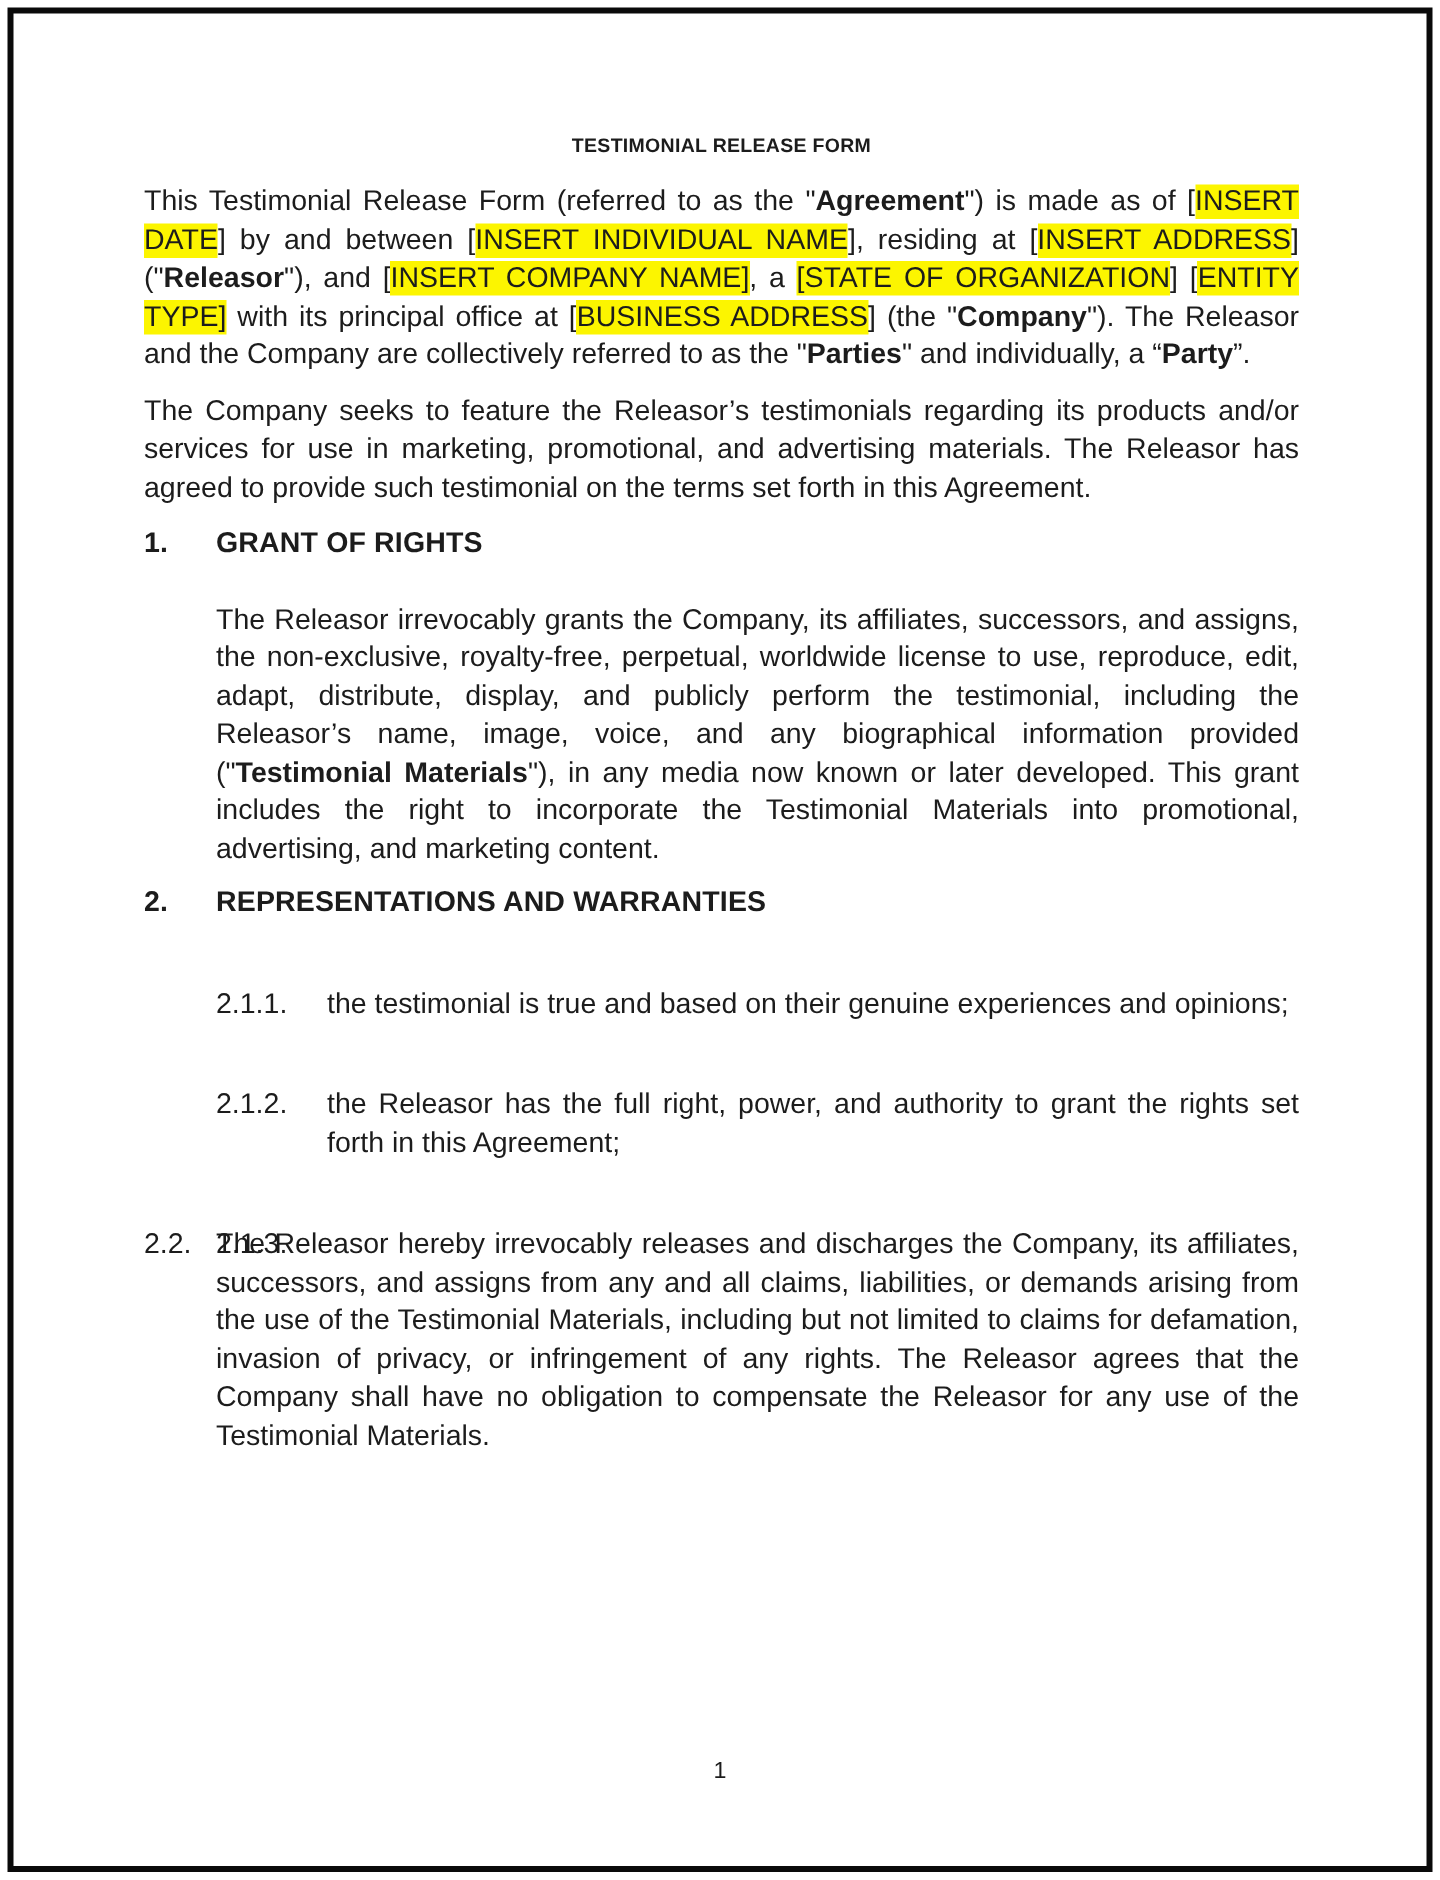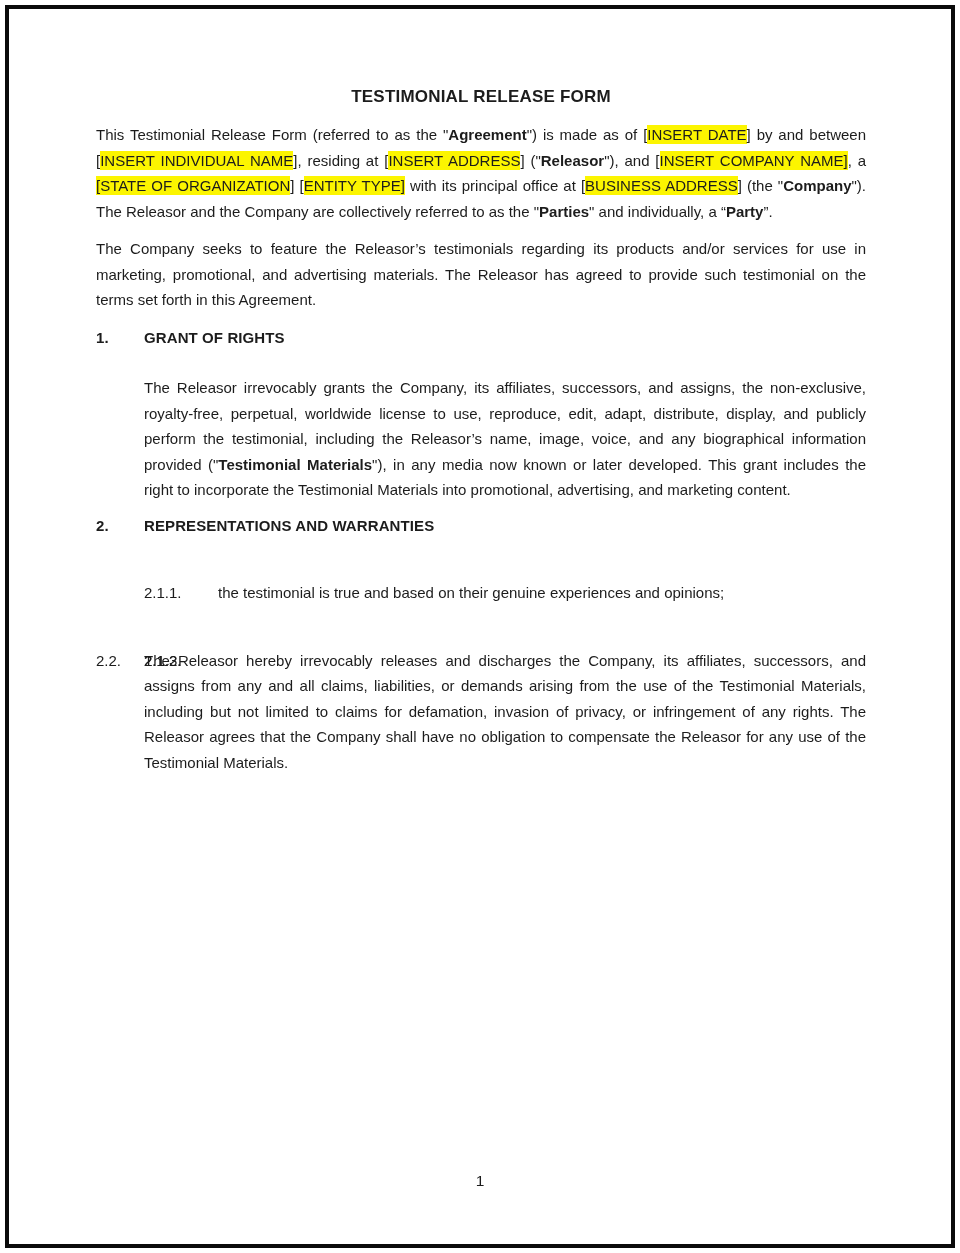--- a/index.html
+++ b/index.html
@@ -18,29 +18,29 @@
     border: 4px solid #0a0a0a;
     pointer-events: none;
   }
   .content {
     position: absolute;
     left: 96px;
     top: 84px;
     width: 770px;
   }
   .doc-title {
-    font-size: 17px;
+    font-size: 13px;
     font-weight: 700;
     line-height: 26px;
     text-align: center;
     letter-spacing: 0.2px;
     margin: 0 0 12px 0;
   }
   .block {
-    font-size: 15px;
+    font-size: 19px;
     line-height: 25.5px;
     text-align: justify;
   }
   .block.p { margin: 0 0 12px 0; }
   .block.p.indent1 { margin-left: 48px; margin-bottom: 10px; }
   .block.item { position: relative; margin: 0 0 25px 0; }
   .item.level1 { padding-left: 48px; }
   .item.level1 > .num { position: absolute; left: 0; }
   .item.level2 { padding-left: 122px; margin-top: 42px; }
   .item.level2 > .num { position: absolute; left: 48px; }
@@ -64,19 +64,19 @@
 
 <div class="content">
   <h1 class="doc-title">TESTIMONIAL RELEASE FORM</h1>
   <div id="doc-body">
       <div class="block p"><span>This Testimonial Release Form (referred to as the "</span><span class="b">Agreement</span><span>") is made as of [</span><span class="hl">INSERT DATE</span><span>] by and between [</span><span class="hl">INSERT INDIVIDUAL NAME</span><span>], residing at [</span><span class="hl">INSERT ADDRESS</span><span>] ("</span><span class="b">Releasor</span><span>"), and [</span><span class="hl">INSERT COMPANY NAME]</span><span>, a </span><span class="hl">[STATE OF ORGANIZATION</span><span>] [</span><span class="hl">ENTITY TYPE]</span><span> with its principal office at [</span><span class="hl">BUSINESS ADDRESS</span><span>] (the "</span><span class="b">Company</span><span>"). The Releasor and the Company are collectively referred to as the "</span><span class="b">Parties</span><span>" and individually, a “</span><span class="b">Party</span><span>”.</span></div>
       <div class="block p"><span>The Company seeks to feature the Releasor’s testimonials regarding its products and/or services for use in marketing, promotional, and advertising materials. The Releasor has agreed to provide such testimonial on the terms set forth in this Agreement.</span></div>
       <div class="block item level1 heading"><span class="num b">1.</span><span class="b">GRANT OF RIGHTS</span></div>
       <div class="block p indent1"><span>The Releasor irrevocably grants the Company, its affiliates, successors, and assigns, the non-exclusive, royalty-free, perpetual, worldwide license to use, reproduce, edit, adapt, distribute, display, and publicly perform the testimonial, including the Releasor’s name, image, voice, and any biographical information provided ("</span><span class="b">Testimonial Materials</span><span>"), in any media now known or later developed. This grant includes the right to incorporate the Testimonial Materials into promotional, advertising, and marketing content.</span></div>
       <div class="block item level1 heading"><span class="num b">2.</span><span class="b">REPRESENTATIONS AND WARRANTIES</span></div>
       <div class="block item level2"><span class="num">2.1.1.</span><span>the testimonial is true and based on their genuine experiences and opinions;</span></div>
-      <div class="block item level2"><span class="num">2.1.2.</span></div>
+      <div class="block item level2"><span class="num">2.1.2.</span><span>the Releasor has the full right, power, and authority to grant the rights set forth in this Agreement;</span></div>
       <div class="block item level2"><span class="num">2.1.3.</span></div>
       <div class="block item level1"><span class="num">2.2.</span><span>The Releasor hereby irrevocably releases and discharges the Company, its affiliates, successors, and assigns from any and all claims, liabilities, or demands arising from the use of the Testimonial Materials, including but not limited to claims for defamation, invasion of privacy, or infringement of any rights. The Releasor agrees that the Company shall have no obligation to compensate the Releasor for any use of the Testimonial Materials.</span></div>
     </div>
 </div>
 
 <div class="page-number">1</div>
 
 </body></html>

